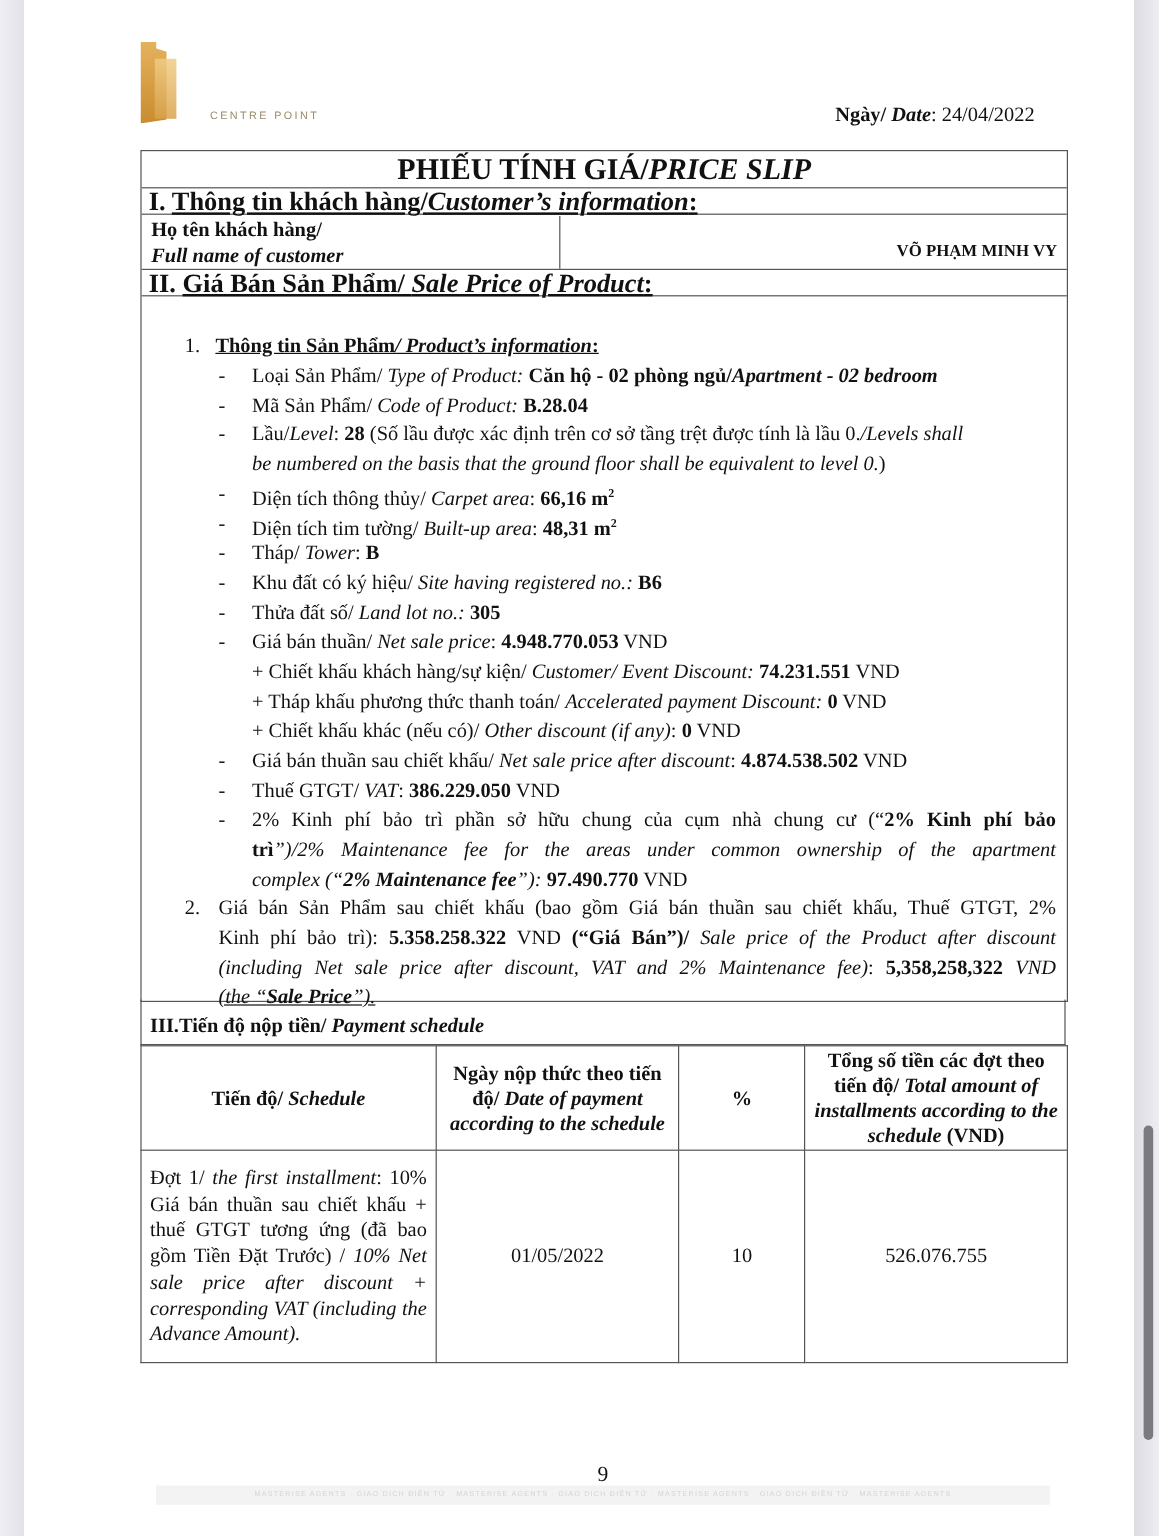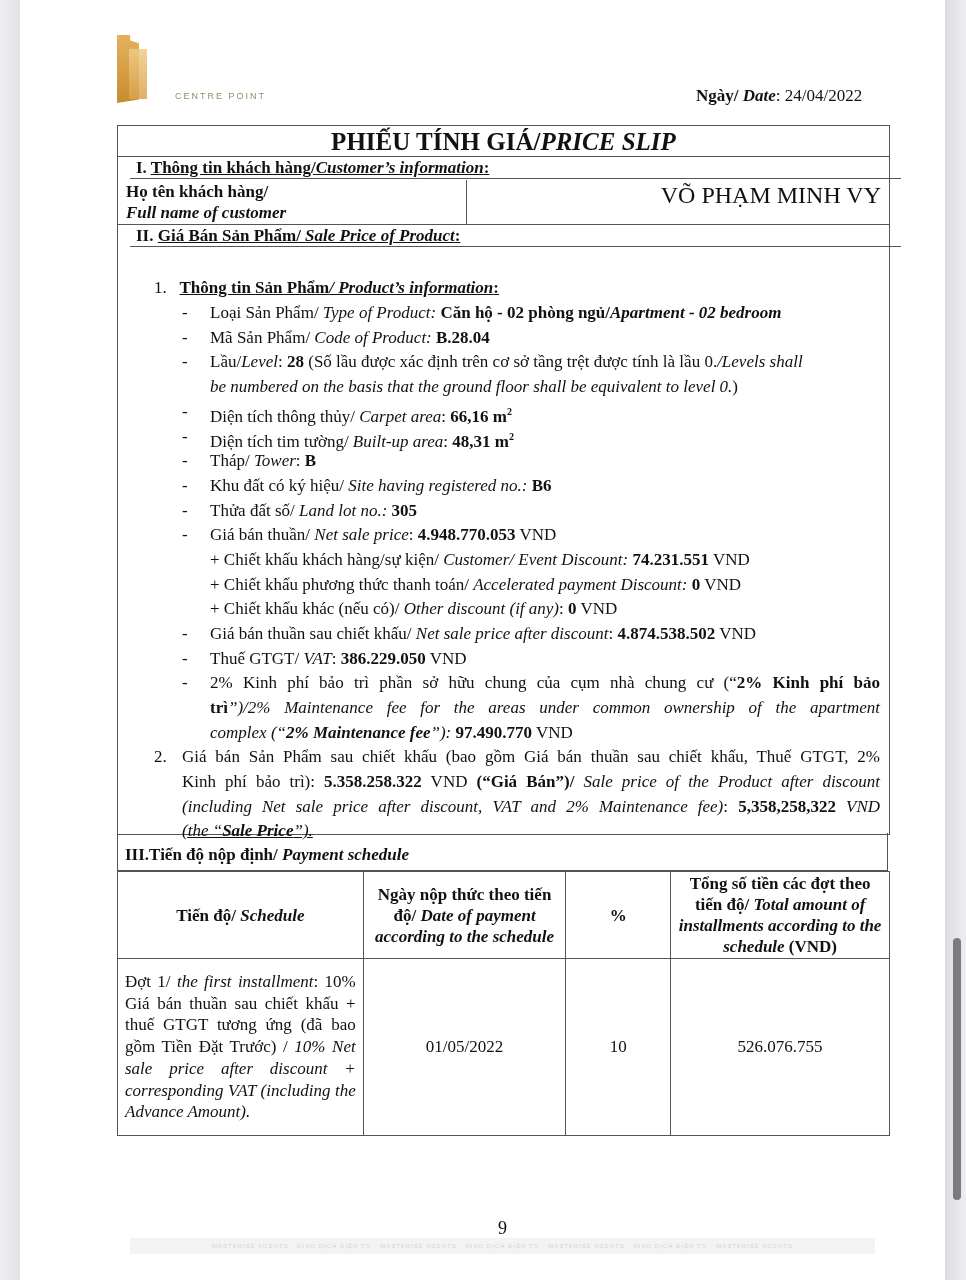--- a/index.html
+++ b/index.html
@@ -58,35 +58,35 @@
   .frame {
     position:absolute; left:117px; top:125px; width:771px; height:708px;
     border:1.5px solid #555;
   }
   .title-row {
     position:absolute; left:0; top:0; width:100%; height:30px;
     text-align:center; font-size:25px; font-weight:bold; line-height:32px;
     border-bottom:1.5px solid #555;
   }
   .sec-row {
-    position:absolute; left:12px; width:100%; height:22px; font-size:17px;
+    position:absolute; left:0; width:100%; height:22px; font-size:22px;
     font-weight:bold; line-height:22px; padding-left:6px; box-sizing:border-box;
     border-bottom:1.5px solid #555;
   }
   .cust-row {
     position:absolute; left:0; top:54px; width:100%; height:44px;
     border-bottom:1.5px solid #555;
   }
   .cust-label {
     position:absolute; left:0; top:0; width:349px; height:44px;
     border-right:1.5px solid #555; padding-left:8px; box-sizing:border-box;
     font-size:17px; font-weight:bold; line-height:21px; padding-top:1px;
   }
   .cust-value {
-    position:absolute; right:8px; top:2px; font-size:24px; font-weight:normal;
+    position:absolute; right:8px; top:22px; font-size:14px; font-weight:bold;
   }
   .body-text { position:absolute; left:0; top:120px; width:100%; font-size:17px; line-height:24.7px; }
   .line { position:absolute; white-space:nowrap;margin-top:28px; }
   .dash { position:absolute; left:64px; }
   .just { white-space:normal; text-align:justify; text-align-last:justify; width:670px; }
 
   
   .sched-title {
     position:absolute; left:117px; top:833px; width:771px; height:38px;
     border:1.5px solid #555; border-top:none; box-sizing:border-box;
@@ -167,21 +167,21 @@
     <div class="line dash" style="top:200px;">-</div>
     <div class="line" style="left:92px; top:200px;"><span>Khu đất có ký hiệu/ </span><span class="i">Site having registered no.: </span><span class="b">B6</span></div>
 
     <div class="line dash" style="top:225px;">-</div>
     <div class="line" style="left:92px; top:225px;"><span>Thửa đất số/ </span><span class="i">Land lot no.: </span><span class="b">305</span></div>
 
     <div class="line dash" style="top:249px;">-</div>
     <div class="line" style="left:92px; top:249px;"><span>Giá bán thuần/ </span><span class="i">Net sale price</span><span>: </span><span class="b">4.948.770.053</span><span> VND</span></div>
 
     <div class="line" style="left:92px; top:274px;"><span>+ Chiết khấu khách hàng/sự kiện/ </span><span class="i">Customer/ Event Discount: </span><span class="b">74.231.551</span><span> VND</span></div>
-    <div class="line" style="left:92px; top:299px;"><span>+ Chiết khấu phương thức thanh toán/ </span><span class="i">Accelerated payment Discount: </span><span class="b">0</span><span> VND</span></div>
+    <div class="line" style="left:92px; top:299px;"><span>+ Tháp khấu phương thức thanh toán/ </span><span class="i">Accelerated payment Discount: </span><span class="b">0</span><span> VND</span></div>
     <div class="line" style="left:92px; top:323px;"><span>+ Chiết khấu khác (nếu có)/ </span><span class="i">Other discount (if any)</span><span>: </span><span class="b">0</span><span> VND</span></div>
 
     <div class="line dash" style="top:348px;">-</div>
     <div class="line" style="left:92px; top:348px;"><span>Giá bán thuần  sau chiết khấu/ </span><span class="i">Net sale price after discount</span><span>: </span><span class="b">4.874.538.502</span><span> VND</span></div>
 
     <div class="line dash" style="top:373px;">-</div>
     <div class="line" style="left:92px; top:373px;"><span>Thuế GTGT/ </span><span class="i">VAT</span><span>: </span><span class="b">386.229.050</span><span> VND</span></div>
 
     <div class="line dash" style="top:397px;">-</div>
     <div class="line just" style="left:92px; top:397px;"><span>2% Kinh phí bảo trì phần sở hữu chung của cụm nhà chung cư (“</span><span class="b">2% Kinh phí bảo</span></div>
@@ -189,21 +189,21 @@
     <div class="line" style="left:92px; top:447px;"><span class="i">complex (“</span><span class="b i">2% Maintenance fee</span><span class="i">”): </span><span class="b">97.490.770</span><span> VND</span></div>
 
     <div class="line" style="left:36px; top:471px;">2.</div>
     <div class="line just" style="left:64px; top:471px; width:698px;">Giá bán Sản Phẩm sau chiết khấu (bao gồm Giá bán thuần sau chiết khấu, Thuế GTGT, 2%</div>
     <div class="line just" style="left:64px; top:496px; width:698px;"><span>Kinh phí bảo trì): </span><span class="b">5.358.258.322</span><span> VND </span><span class="b">(“Giá Bán”)/</span><span class="i"> Sale price of the Product after discount</span></div>
     <div class="line just" style="left:64px; top:521px; width:698px;"><span class="i">(including Net sale price after discount, VAT and 2% Maintenance fee)</span><span>: </span><span class="b">5,358,258,322</span><span class="i"> VND</span></div>
     <div class="line" style="left:64px; top:545px;text-decoration:underline;"><span class="i">(the “</span><span class="b i">Sale Price</span><span class="i">”).</span></div>
   </div>
 </div>
 
-<div class="sched-title"><span>III.Tiến độ nộp định/ </span><span class="i">Payment schedule</span></div>
+<div class="sched-title"><span>III.Tiến độ nộp tiền/ </span><span class="i">Payment schedule</span></div>
 
 <table class="sched">
   <colgroup>
       <col style="width:246px">
       <col style="width:203px">
       <col style="width:105px">
       <col style="width:219px">
     </colgroup>
   <thead>
     <tr>

